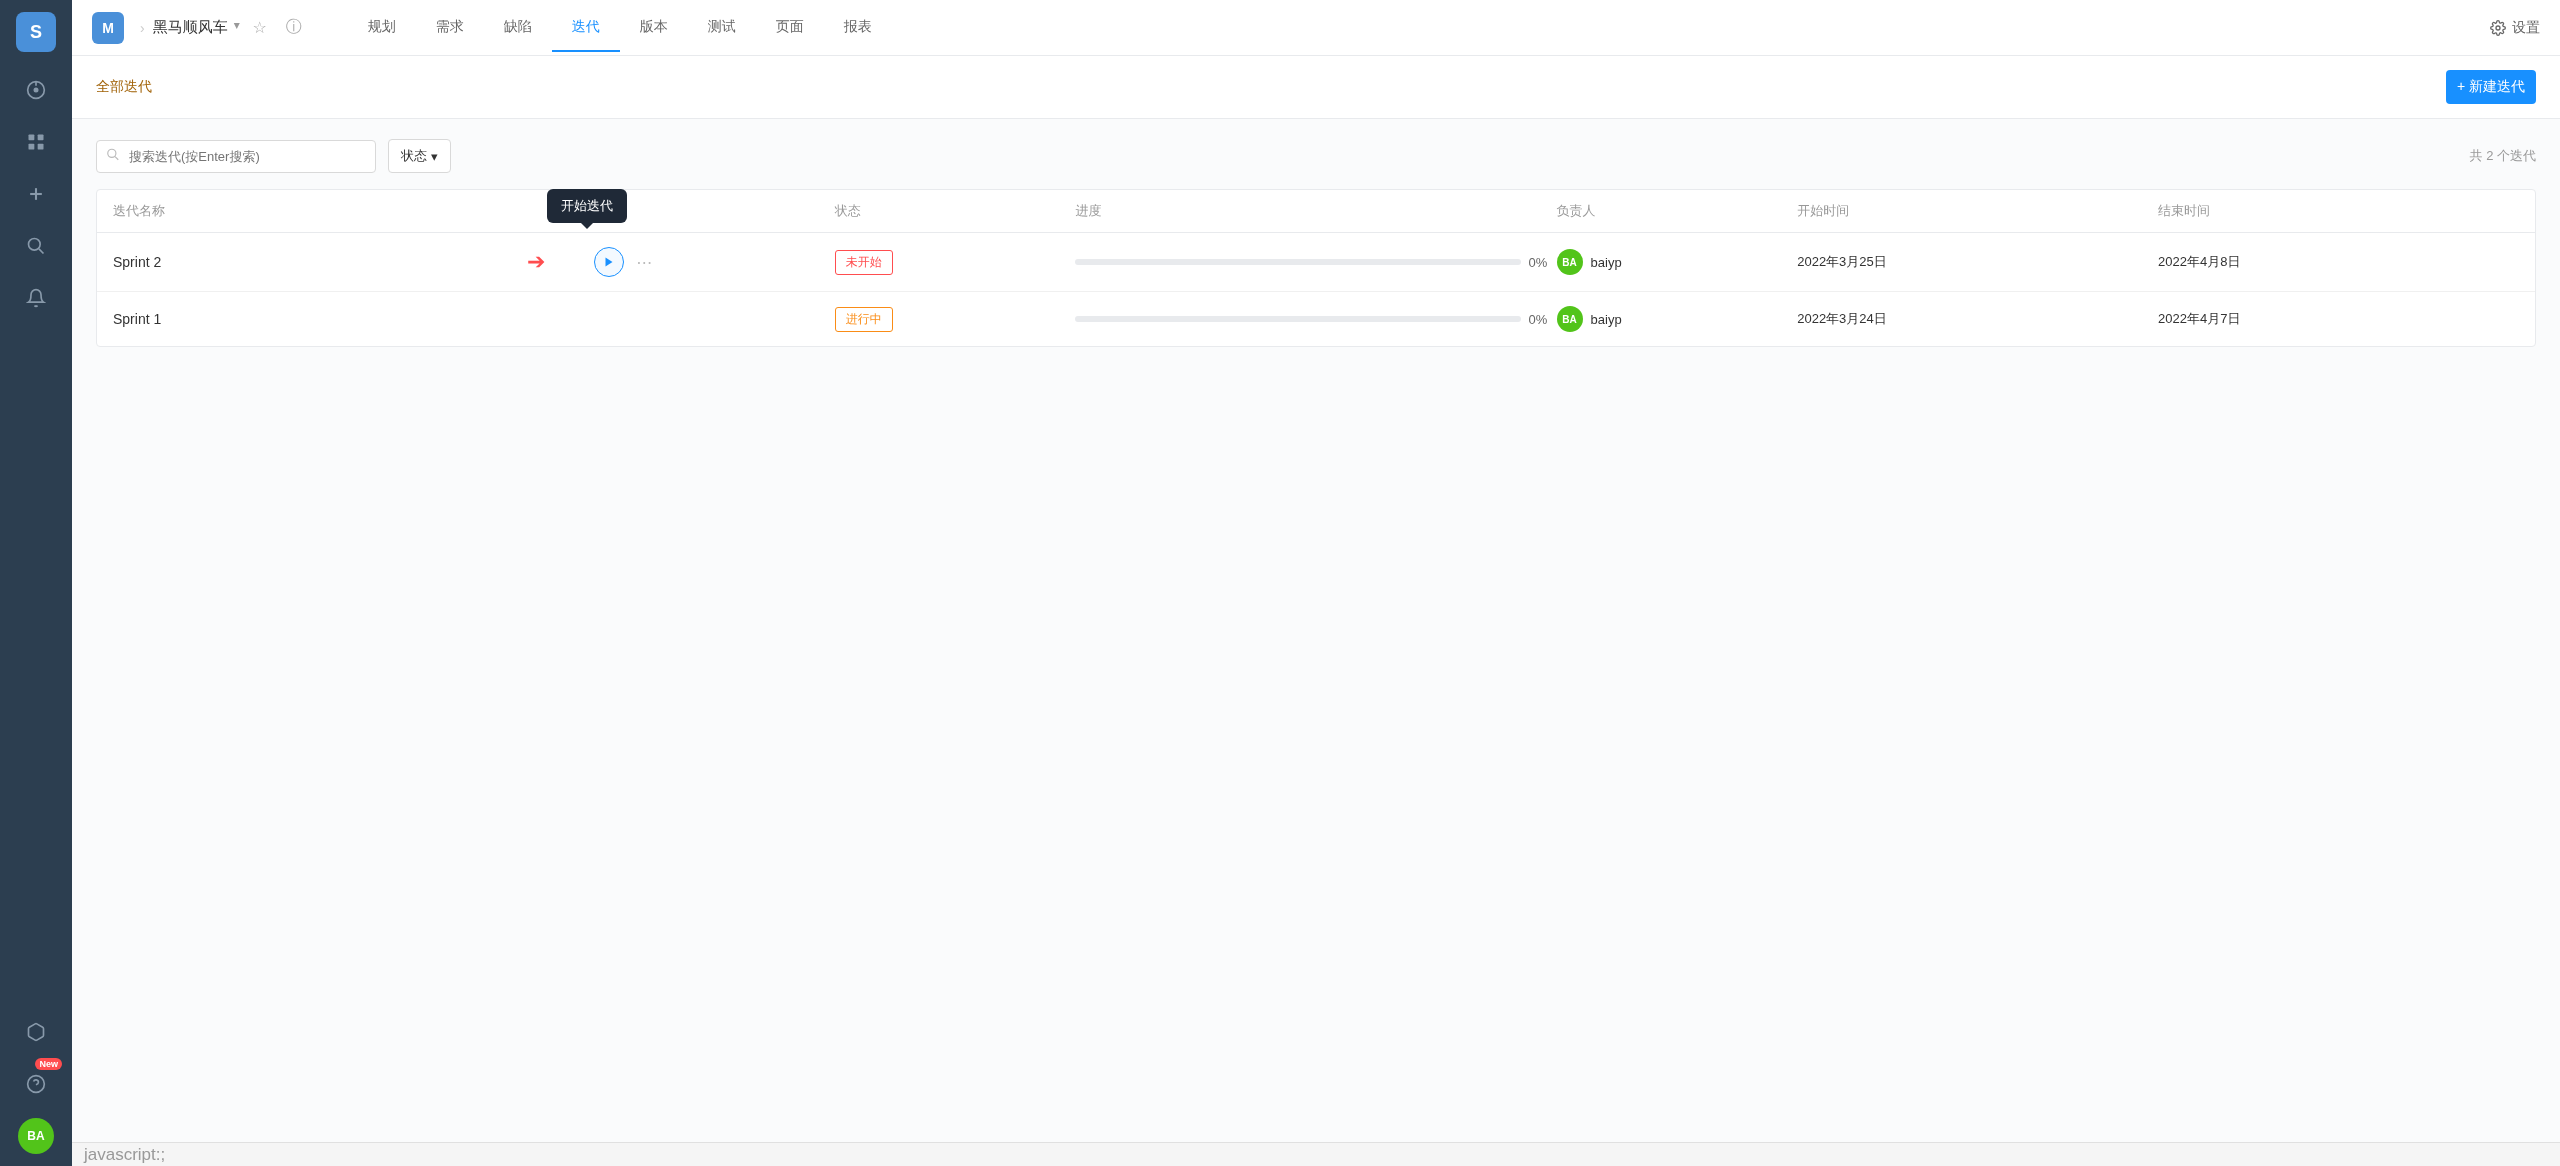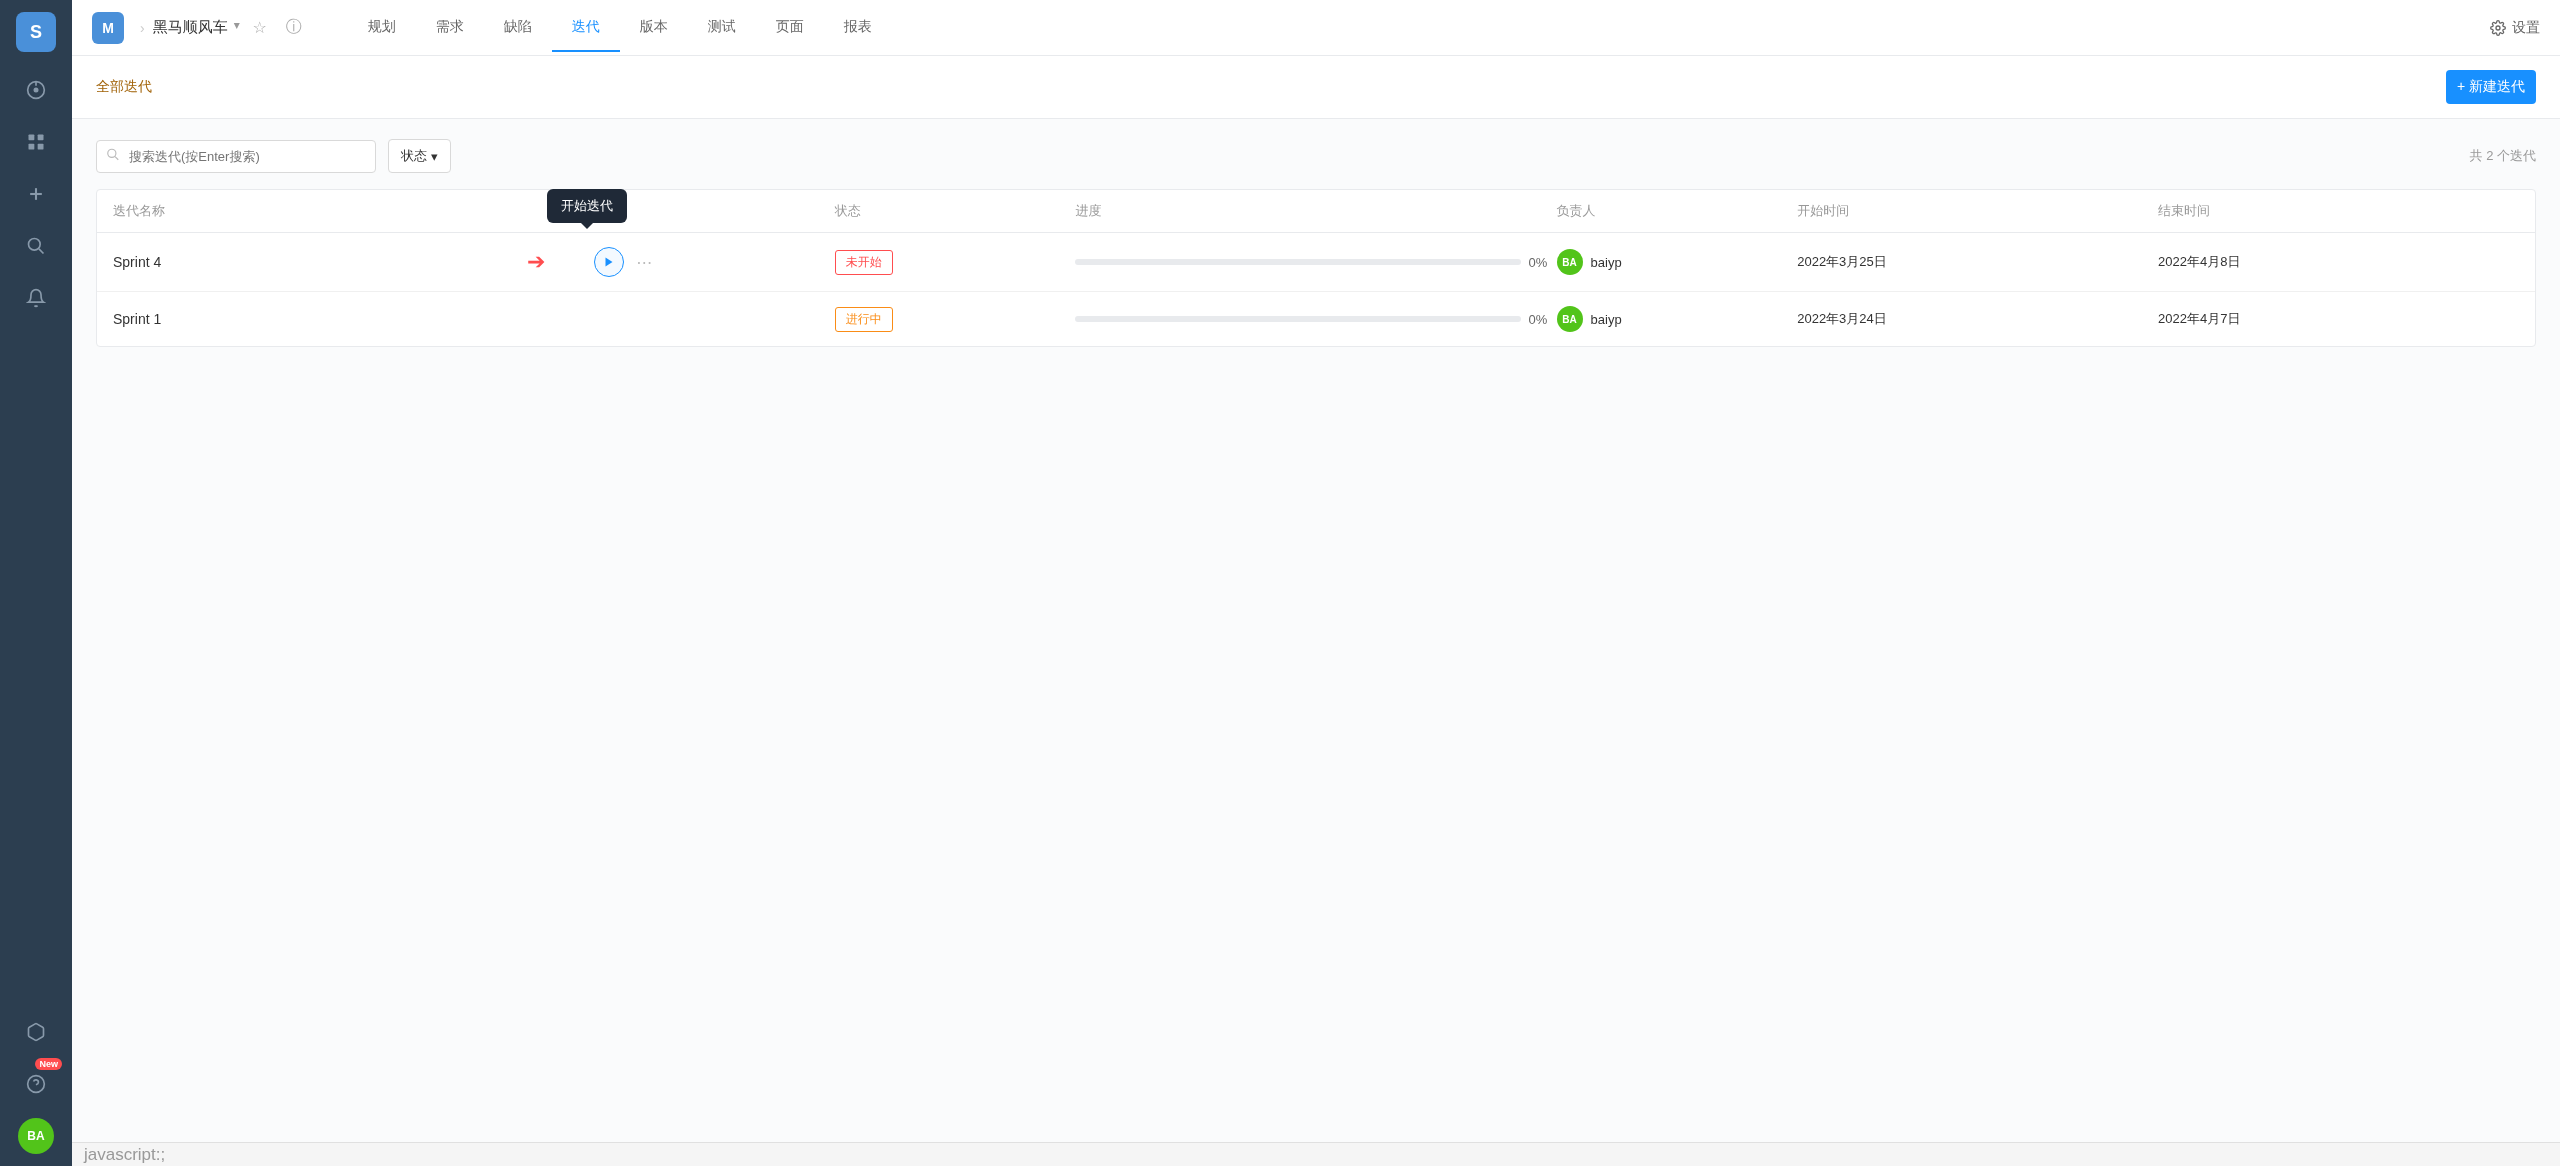--- a/index.html
+++ b/index.html
@@ -452,21 +452,21 @@
         <div>开始时间</div>
         <div>结束时间</div>
       </div>
 
       <div class="table-row" style="position:relative;">
 
         <div class="tooltip">开始迭代</div>
 
         <div class="arrow-indicator">➔</div>
 
-        <div class="iteration-name">Sprint 4</div>
+        <div class="iteration-name">Sprint 2</div>
         <div class="action-icons">
           <div class="start-btn-icon" title="开始迭代">
             <svg width="12" height="12" viewBox="0 0 24 24" fill="#1890ff">
               <polygon points="5 3 19 12 5 21 5 3"></polygon>
             </svg>
           </div>
           <div class="more-icon">⋯</div>
         </div>
         <div>
           <span class="status-badge status-not-started">未开始</span>

